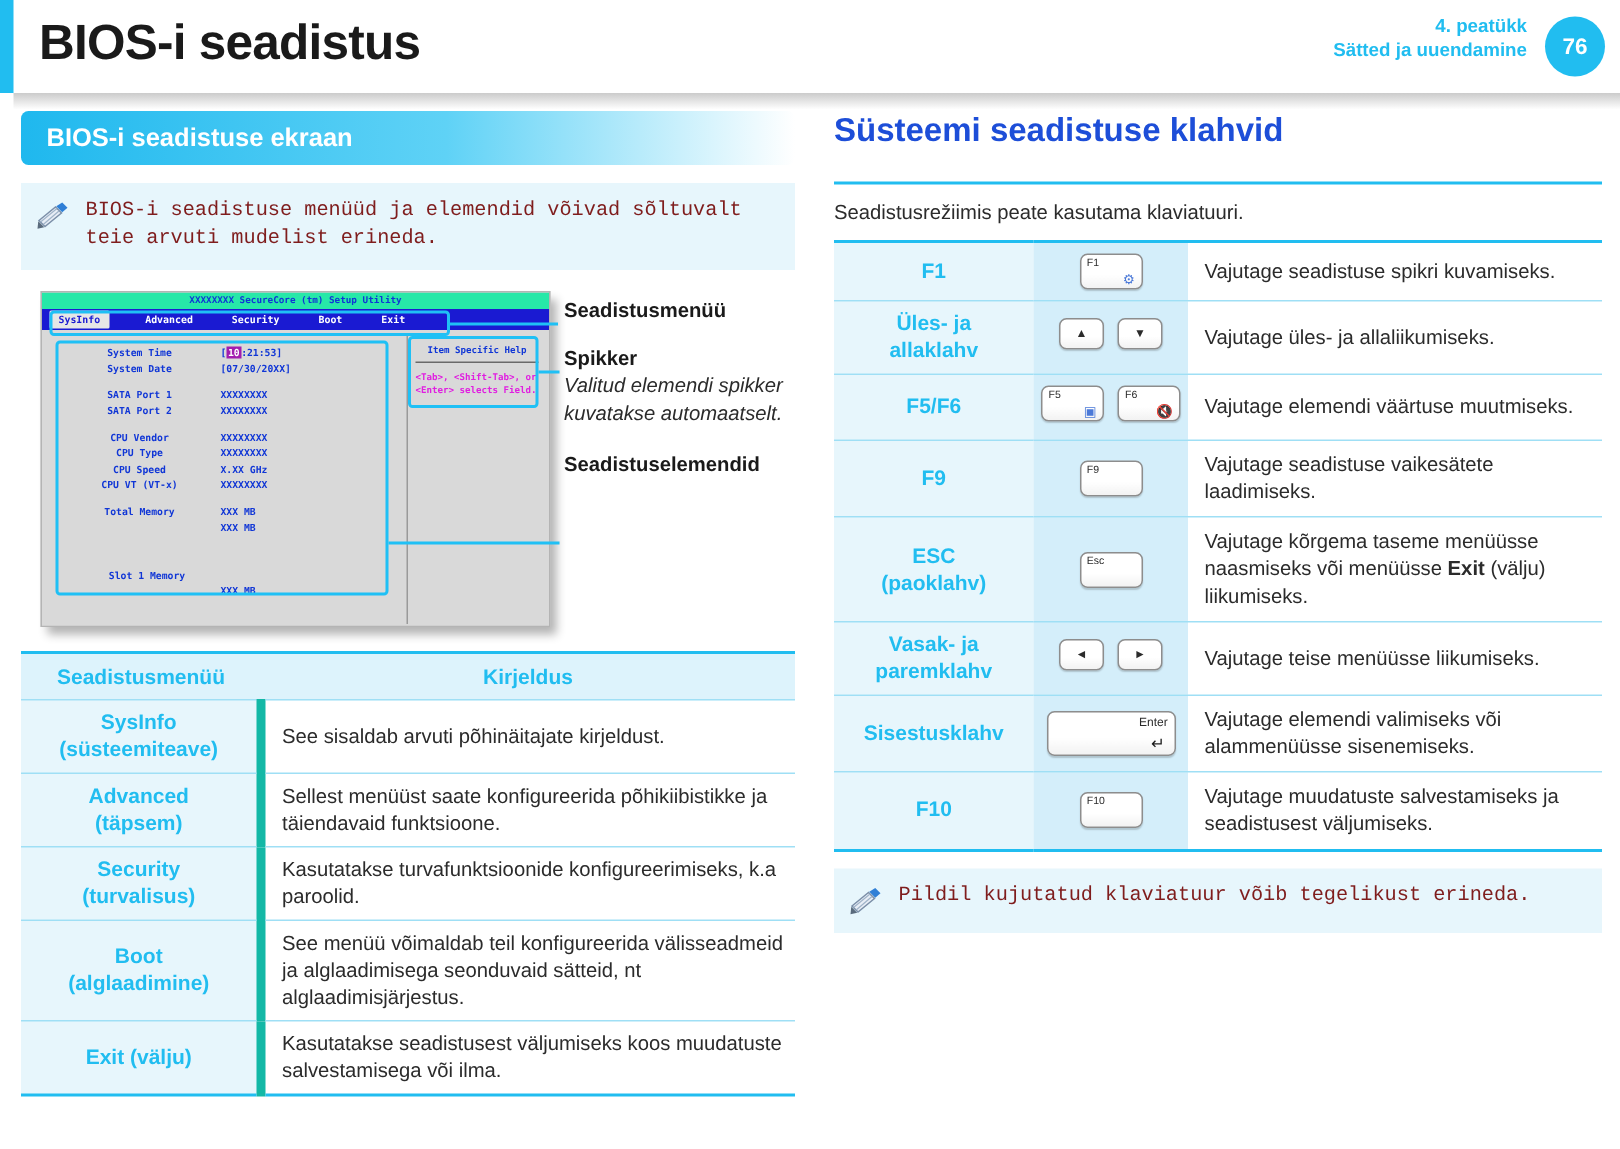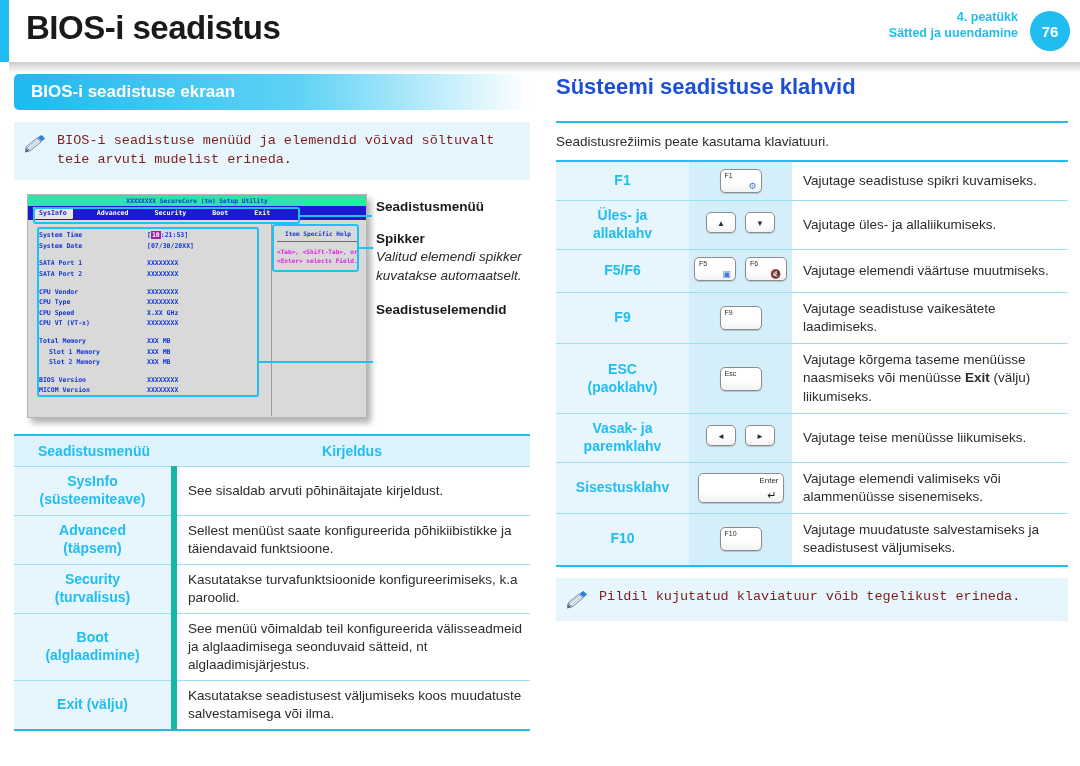--- a/index.html
+++ b/index.html
@@ -108,23 +108,23 @@
     background: #e6e6e6; color: #1a1ad2;
     padding: 2px 6px; border-radius: 1px;
   }
   .bios-menubar .tab { padding: 2px 2px; }
   .bios-body { display: flex; height: 199px; padding: 4px 3px 3px 3px; background: #d9d9d9; }
   .bios-main {
     flex: 1; background: #d9d9d9; padding: 6px 4px 4px 8px;
     color: #1036d6; font-size: 6.5px; font-weight: bold; line-height: 10.6px;
   }
   .bios-row { display: flex; }
-  .bios-row .k { width: 108px; }
+  .bios-row .k { width: 108px; text-align: center; }
   .bios-row .v { color: #1036d6; }
-  .bios-row.indent .k { padding-left: 10px; }
+  .bios-row.indent .k { padding-left: 10px; margin-top: 32px; }
   .bios-gap { height: 7px; }
   .bios-hl { background: #a21caf; color: #ffffff; padding: 0 1px; }
   .bios-side {
     width: 92px; border-left: 1px solid #9a9a9a;
     padding: 5px 4px 4px 5px;
     font-size: 6.1px; line-height: 9.4px;
   }
   .bios-side-title { color: #1036d6; font-weight: bold; text-align: center; margin-bottom: 2px; }
   .bios-side-rule { border-bottom: 1px solid #6a6a6a; margin: 2px 0 5px 0; }
   .bios-side-text { color: #e020e0; font-weight: bold; }

